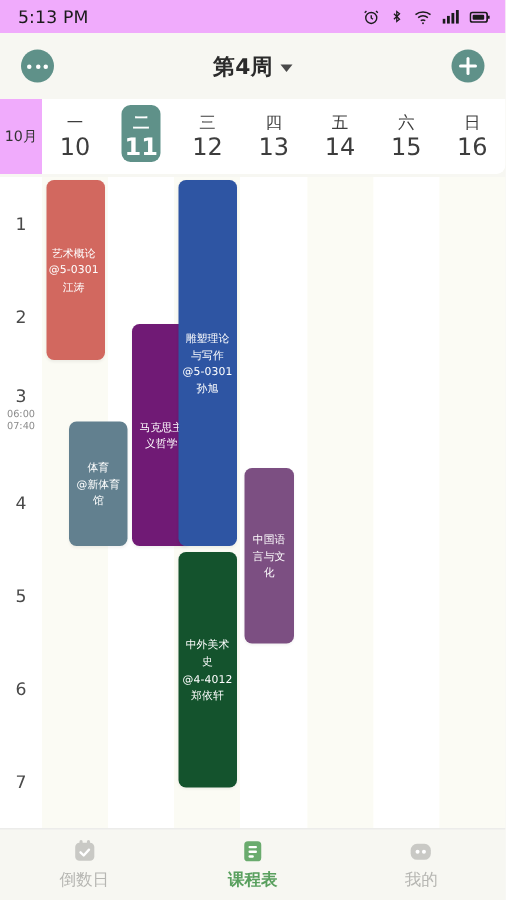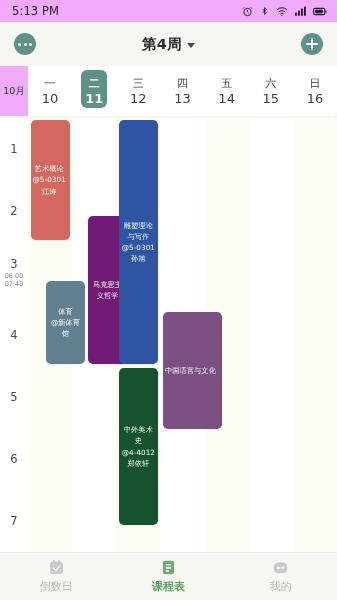--- a/index.html
+++ b/index.html
@@ -62,21 +62,21 @@
   .days {
     flex:1; background:#ffffff;
     display:flex; border-radius:0 0 6px 0;
   }
   .day {
     flex:1; display:flex; flex-direction:column;
     align-items:center; justify-content:center; gap:3px;
     cursor:pointer; position:relative;
   }
   .day .dw { font-size:11px; color:#3d3d3d; line-height:1; }
-  .day .dn { font-size:13px; color:#3d3d3d; line-height:1;text-align:right; }
+  .day .dn { font-size:16px; color:#3d3d3d; line-height:1;text-align:right; }
   .day.active .pill {
     position:absolute; left:50%; transform:translateX(-50%);
     top:4px; width:26px; height:38px; border-radius:6px;
     background:#5f9189; z-index:0;
   }
   .day.active .dw, .day.active .dn { color:#fff; position:relative; z-index:1; font-weight:600; }
 
   
   .gridwrap { flex:1; position:relative; display:flex; overflow:hidden; }
   .periods {
@@ -267,21 +267,21 @@
         </div>
         <div class="course" style="left: 60px; width: 39.1429px; top: 98.1px; height: 147.9px; background: #701a75;">
           <div class="ctext">马克思主义哲学</div>
         </div>
         <div class="course" style="left: 90.7857px; width: 39.1429px; top: 2px; height: 244px; background: rgb(46, 85, 163);">
           <div class="ctext">雕塑理论与写作<br>@5-0301<br>孙旭</div>
         </div>
         <div class="course" style="left: 90.7857px; width: 39.1429px; top: 250px; height: 157.2px; background: #14532d;">
           <div class="ctext">中外美术史<br>@4-4012<br>郑依轩</div>
         </div>
-        <div class="course" style="left: 134.929px; width: 59px; top: 194.2px; height: 116.9px; background: rgb(124, 79, 130);">
+        <div class="course" style="left: 134.929px; width: 33px; top: 194.2px; height: 116.9px; background: rgb(124, 79, 130);">
           <div class="ctext">中国语言与文化</div>
         </div>
       </div>
   </div>
 
   <div class="bottomnav" id="bottomnav">
       <div class="navitem">
         <span class="nicon">
           <svg width="17" height="17" viewBox="0 0 24 24">
             <rect x="3" y="4" width="18" height="17" rx="4" fill="#c9c9c5"></rect>

